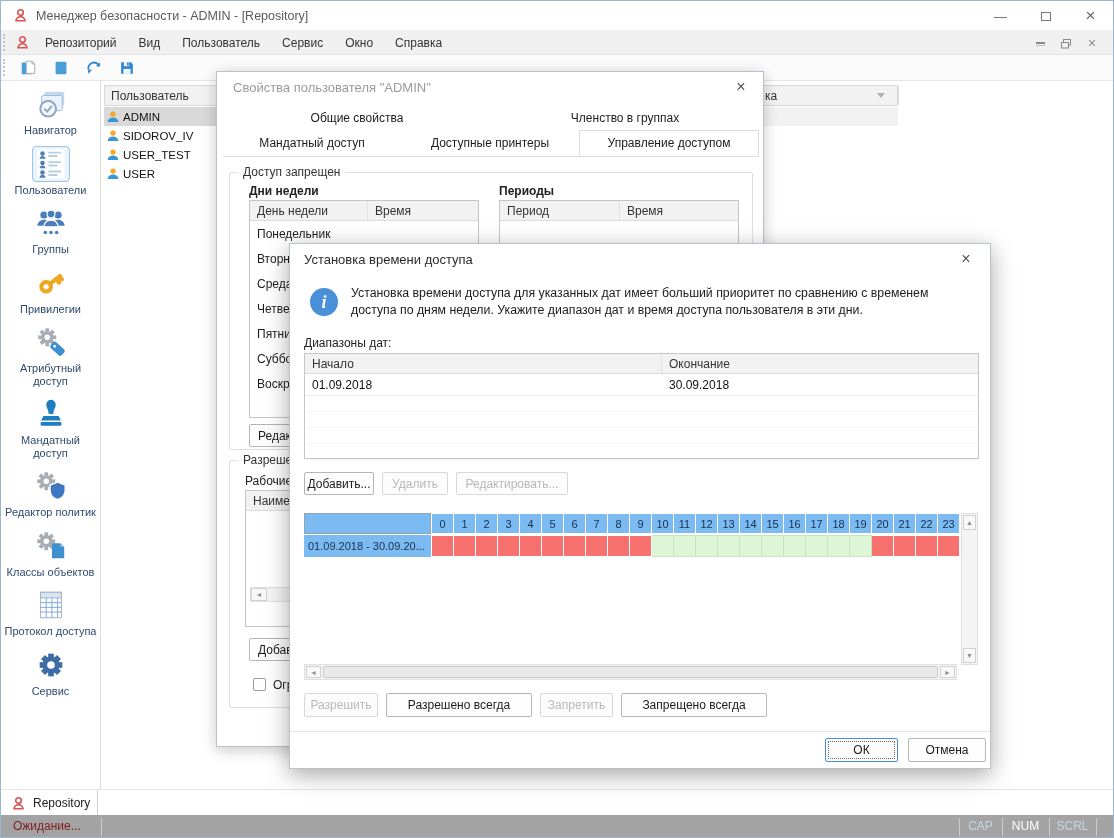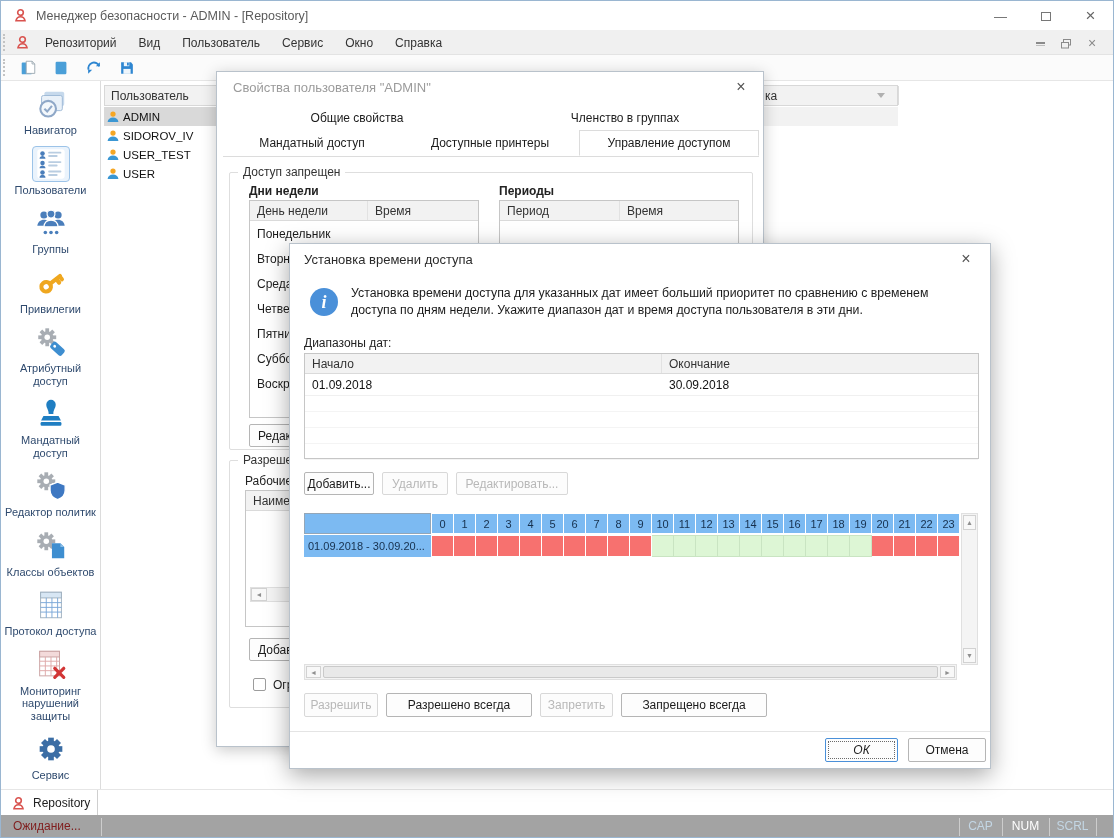--- a/index.html
+++ b/index.html
@@ -336,36 +336,20 @@
           <svg width="34" height="34" viewBox="0 0 36 36">
             <rect x="7" y="4.5" width="22" height="27" fill="#fff" stroke="#9fb0bf"></rect>
             <rect x="7" y="4.5" width="22" height="6" fill="#d7e6f4" stroke="#9fb0bf"></rect>
             <g stroke="#7aa7d8">
               <path d="M7 15.5h22M7 20.5h22M7 25.5h22"></path>
               <path d="M13 10.5v21M19 10.5v21M25 10.5v21"></path>
             </g>
           </svg>
         </span>
         <div class="sb-label">Протокол доступа</div>
-      </div>
-      <div class="sb-item">
-        <span class="ic">
-          <svg width="34" height="34" viewBox="0 0 36 36">
-            <rect x="6" y="3.5" width="21" height="26" fill="#fff" stroke="#c9a2a2"></rect>
-            <rect x="6" y="3.5" width="21" height="6" fill="#f3dada" stroke="#c9a2a2"></rect>
-            <g stroke="#dfa8a8">
-              <path d="M6 14h21M6 19h21M6 24h21"></path>
-              <path d="M12 9.5v20M18 9.5v20M24 9.5v20"></path>
-            </g>
-            <g stroke="#d23535" stroke-width="3.4" stroke-linecap="round">
-              <path d="M22 21.5l9.5 9.5M31.5 21.5L22 31"></path>
-            </g>
-          </svg>
-        </span>
-        <div class="sb-label">Мониторинг нарушений защиты</div>
       </div>
       <div class="sb-item">
         <span class="ic">
           <svg width="34" height="34" viewBox="0 0 36 36">
             <line x1="6" y1="18" x2="30" y2="18" stroke="#3c6ea5" stroke-width="6"></line>
             <line x1="9.514718625761429" y1="9.51471862576143" x2="26.48528137423857" y2="26.485281374238568" stroke="#3c6ea5" stroke-width="6"></line>
             <line x1="18" y1="6" x2="18" y2="30" stroke="#3c6ea5" stroke-width="6"></line>
             <line x1="26.485281374238568" y1="9.514718625761429" x2="9.51471862576143" y2="26.48528137423857" stroke="#3c6ea5" stroke-width="6"></line>
             <circle cx="18" cy="18" r="9" fill="#3c6ea5"></circle>
             <circle cx="18" cy="18" r="4.05" fill="#fff"></circle>
@@ -598,16 +582,16 @@
       <span class="abs" style="left:18px;top:1px;right:18px;height:12px;background:#e9e9e9;border:1px solid #cacaca;border-radius:2px;"></span>
       <span class="sb-arrow" style="right:1px;top:1px;width:15px;height:12px;">►</span>
     </div>
 
     <div class="btn disabled" style="left:14px;top:449px;width:74px;height:24px;">Разрешить</div>
     <div class="btn" style="left:96px;top:449px;width:146px;height:24px;">Разрешено всегда</div>
     <div class="btn disabled" style="left:250px;top:449px;width:73px;height:24px;">Запретить</div>
     <div class="btn" style="left:331px;top:449px;width:146px;height:24px;">Запрещено всегда</div>
 
     <div class="hr-sep"></div>
-    <div class="btn okbtn" style="left:535px;top:494px;width:73px;height:24px;font-style:italic;">ОК</div>
+    <div class="btn okbtn" style="left:535px;top:494px;width:73px;height:24px;">ОК</div>
     <div class="btn" style="left:618px;top:494px;width:78px;height:24px;">Отмена</div>
   </div>
 </div>
 
 </body></html>

